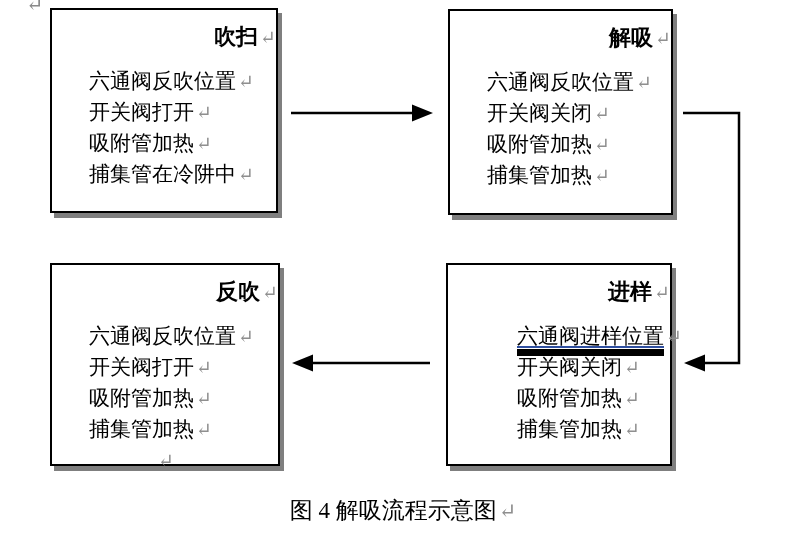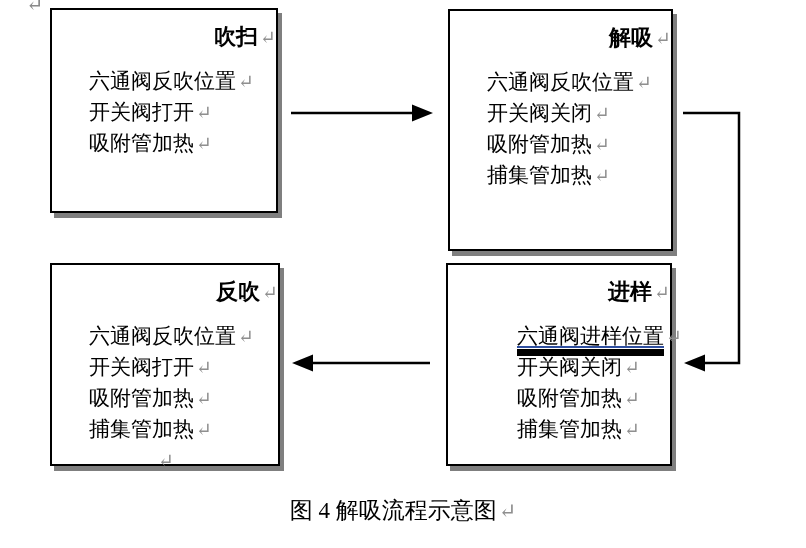--- a/index.html
+++ b/index.html
@@ -42,24 +42,25 @@
   <span class="pmark page-pmark">↵</span>
 
   <div class="box" style="left:50px;top:8px;width:228px;height:205px;">
     <div class="box-title-row">
       <span>吹扫</span><span class="pmark">↵</span>
     </div>
     <div class="box-body">
       <div class="line"><span>六通阀反吹位置</span><span class="pmark">↵</span></div>
       <div class="line"><span>开关阀打开</span><span class="pmark">↵</span></div>
       <div class="line"><span>吸附管加热</span><span class="pmark">↵</span></div>
+      <div class="line"><span>捕集管在冷阱中</span><span class="pmark">↵</span></div>
     </div>
   </div>
 
-  <div class="box" style="left:448px;top:9px;width:225px;height:242px;">
+  <div class="box" style="left:448px;top:9px;width:225px;height:206px;">
     <div class="box-title-row">
       <span>解吸</span><span class="pmark">↵</span>
     </div>
     <div class="box-body">
       <div class="line"><span>六通阀反吹位置</span><span class="pmark">↵</span></div>
       <div class="line"><span>开关阀关闭</span><span class="pmark">↵</span></div>
       <div class="line"><span>吸附管加热</span><span class="pmark">↵</span></div>
       <div class="line"><span>捕集管加热</span><span class="pmark">↵</span></div>
     </div>
   </div>

